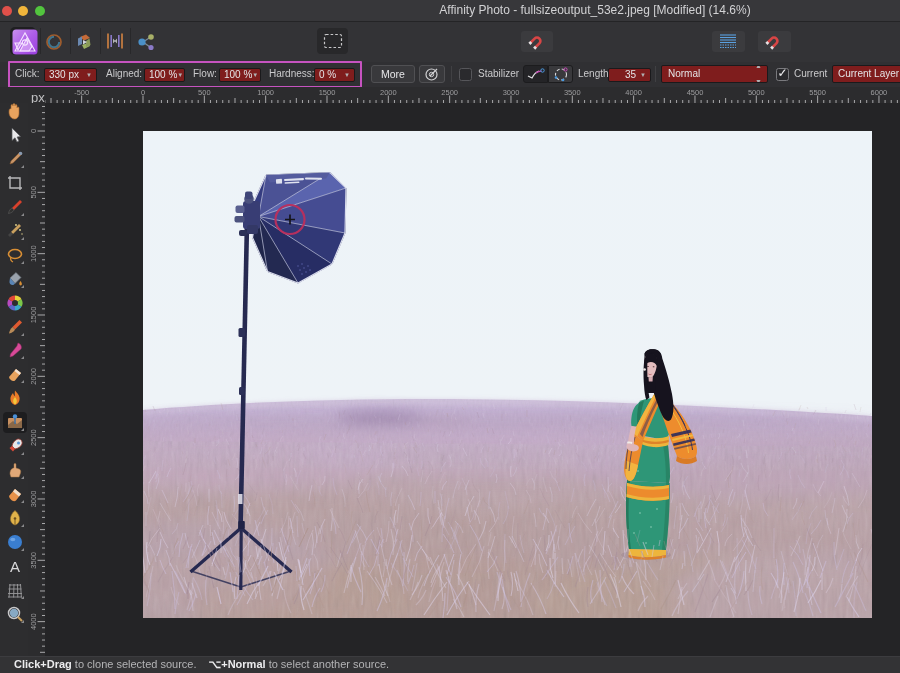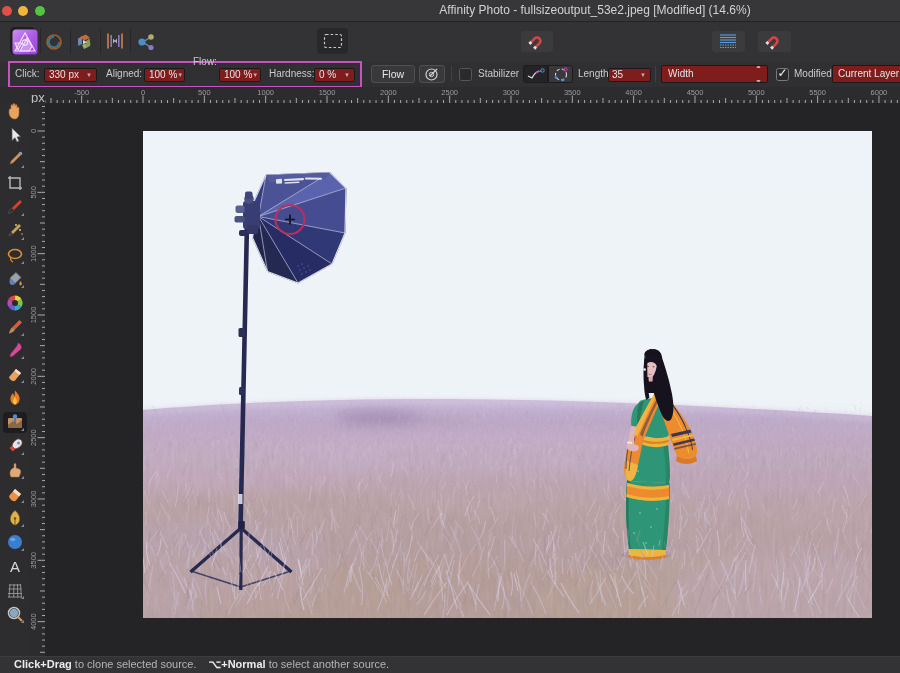--- a/index.html
+++ b/index.html
@@ -112,31 +112,31 @@
 <div class="lbl" style="left:15px;top:67px">Click:</div>
 <div class="dd" style="left:44px;top:67.5px;width:53px">
     <span style="padding-left:4px">330 px</span>
     <span class="dda">▼</span>
   </div>
 <div class="lbl" style="left:106px;top:67px">Aligned:</div>
 <div class="dd" style="left:144px;top:67.5px;width:41px">
     <span style="padding-left:4px">100 %</span>
     <span class="dda">▼</span>
   </div>
-<div class="lbl" style="left:193px;top:55px">Flow:</div>
+<div class="lbl" style="left:193px;top:67px">Flow:</div>
 <div class="dd" style="left:219px;top:67.5px;width:42px">
     <span style="padding-left:4px">100 %</span>
     <span class="dda">▼</span>
   </div>
 <div class="lbl" style="left:269px;top:67px">Hardness:</div>
 <div class="dd" style="left:314px;top:67.5px;width:41px">
     <span style="padding-left:4px">0 %</span>
     <span class="dda">▼</span>
   </div>
-<div class="btn" style="left:371px;top:64.5px;width:44px;height:18px;line-height:16px">Flow</div>
+<div class="btn" style="left:371px;top:64.5px;width:44px;height:18px;line-height:16px">More</div>
 <div class="btn" style="left:419px;top:64.5px;width:26px;height:18px"></div>
 <svg width="16" height="16" style="position:absolute;left:424px;top:65.5px">
 <circle cx="7.5" cy="8.5" r="5.5" fill="none" stroke="#d0d0d2" stroke-width="1.2"></circle>
 <circle cx="7.5" cy="8.5" r="2.2" fill="none" stroke="#d0d0d2" stroke-width="1"></circle>
 <line x1="6" y1="10" x2="13" y2="3" stroke="#d0d0d2" stroke-width="1.3"></line>
   </svg>
 <div class="sep" style="left:451px;top:66px;height:16px"></div>
 <div class="chk" style="left:459px;top:67.5px"></div>
 <div class="lbl" style="left:478px;top:67px">Stabilizer</div>
 <div style="position:absolute;left:523px;top:64.5px;width:25px;height:18px;background:#242427;border:1px solid #1c1c1e;border-radius:3px 0 0 3px"></div>
@@ -147,31 +147,31 @@
 <circle cx="16.5" cy="3.5" r="1.7" fill="none" stroke="#4a9ae0" stroke-width="1"></circle>
   </svg>
 <svg width="20" height="16" style="position:absolute;left:551px;top:65.5px">
 <circle cx="10" cy="8.5" r="5.5" fill="none" stroke="#d8d8da" stroke-width="1.1" stroke-dasharray="3 2.2"></circle>
 <circle cx="14.5" cy="3.5" r="1.6" fill="none" stroke="#c84ab8" stroke-width="1"></circle>
 <circle cx="5" cy="11.5" r="1.3" fill="#4a9ae0"></circle>
 <circle cx="12" cy="14" r="1.3" fill="#4a9ae0"></circle>
   </svg>
 <div class="lbl" style="left:578px;top:67px">Length:</div>
 <div class="dd" style="left:608px;top:67.5px;width:43px">
-    <span style="padding-left:3px">35</span>
+    <span style="padding-left:16px">35</span>
     <span class="dda">▼</span>
   </div>
 <div class="sep" style="left:655px;top:66px;height:16px"></div>
 <div class="dd" style="left:661px;top:64.5px;width:107px;height:18px;line-height:16px">
-    <span style="padding-left:6px">Width</span>
+    <span style="padding-left:6px">Normal</span>
     <span style="padding-right:5px;color:#b0b0b2;font-size:7px;letter-spacing:0">▲<br>▼</span>
   </div>
 <div class="chk" style="left:776px;top:67.5px;border-color:#7a7a7e"></div>
 <div style="position:absolute;left:777.5px;top:66px;color:#f0f0f2;font-size:12px">✓</div>
-<div class="lbl" style="left:794px;top:67px">Modified</div>
+<div class="lbl" style="left:794px;top:67px">Current</div>
 <div class="dd" style="left:832px;top:64.5px;width:80px;height:18px;line-height:16px">
     <span style="padding-left:5px">Current Layer</span>
   </div>
 <div class="abs rulerh"></div>
 <div style="position:absolute;left:31px;top:90px;color:#c0c0c2;font-size:13px">px</div>
 <svg width="855" height="16" style="position:absolute;left:45px;top:87px">
     <line x1="-0.13" y1="13" x2="-0.13" y2="16" stroke="#a8a8aa" stroke-width="1"></line>
     <line x1="6.01" y1="11" x2="6.01" y2="16" stroke="#a8a8aa" stroke-width="1"></line>
     <line x1="12.14" y1="13" x2="12.14" y2="16" stroke="#a8a8aa" stroke-width="1"></line>
     <line x1="18.27" y1="13" x2="18.27" y2="16" stroke="#a8a8aa" stroke-width="1"></line>

